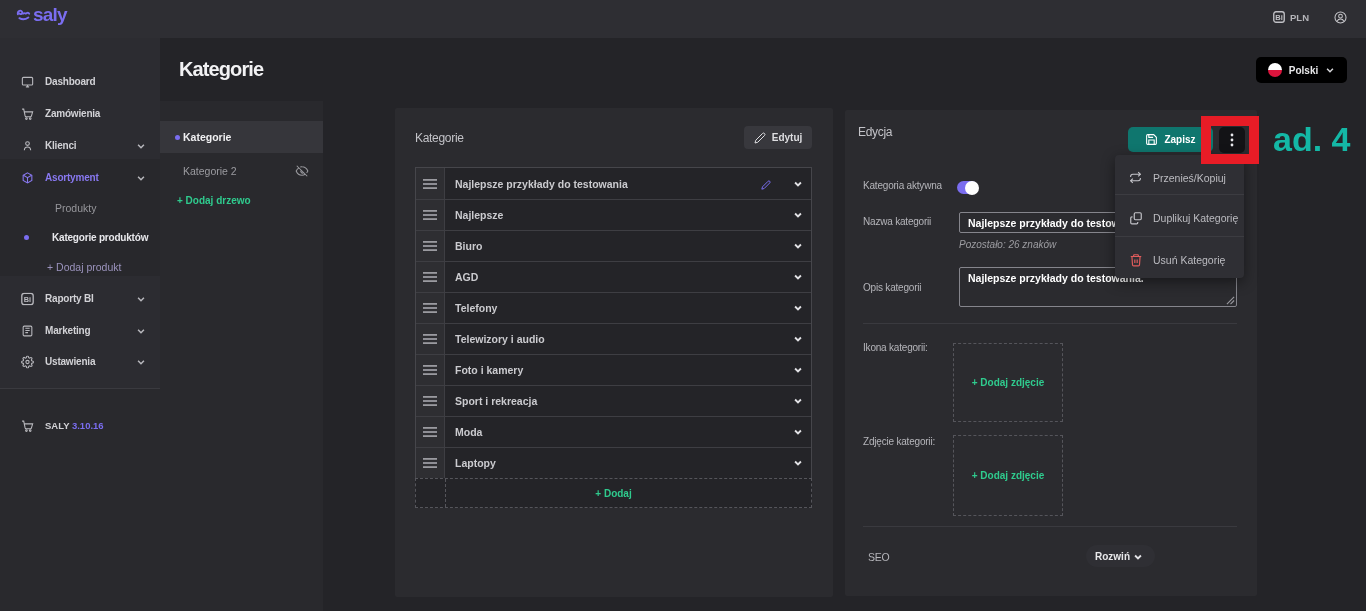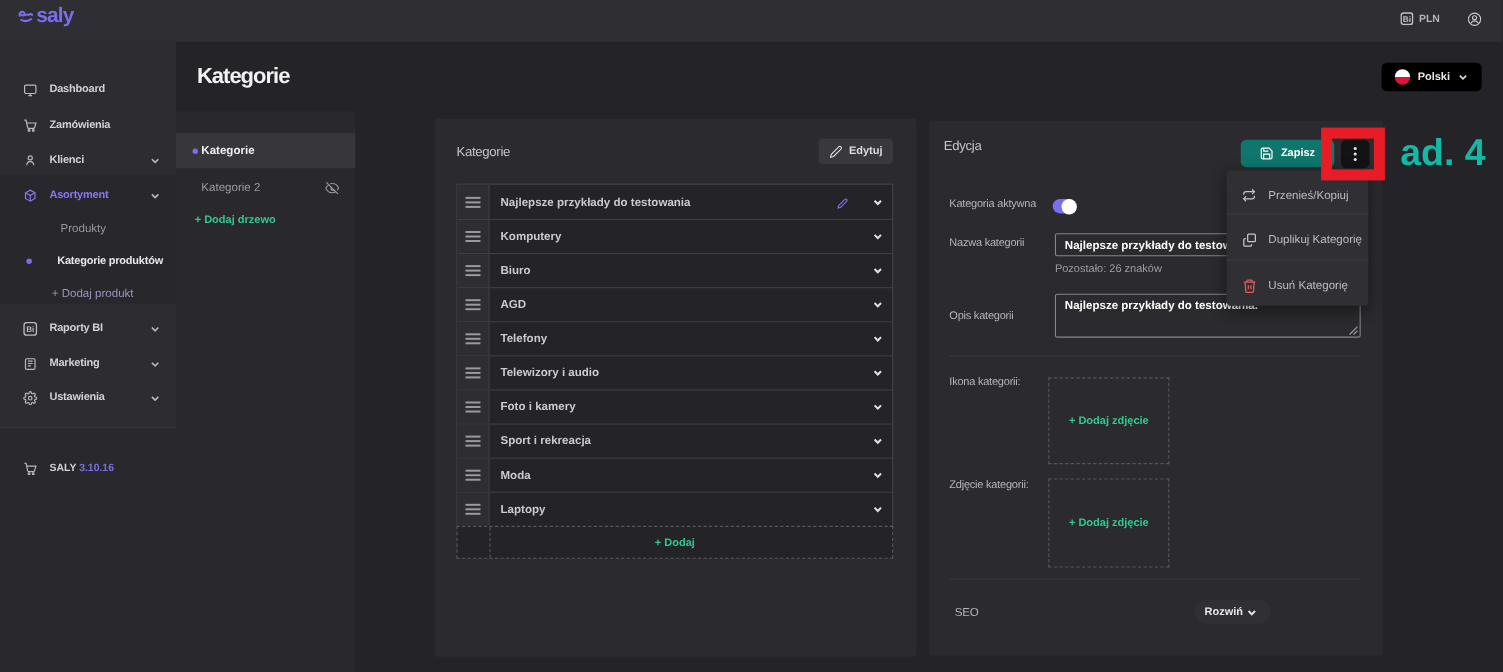--- a/index.html
+++ b/index.html
@@ -45,21 +45,21 @@
 #addrow { position:relative; height:30px; border:1px dashed #55555b; border-top:1px dashed #55555b; margin:-1px; margin-top:0; background:#242428; display:flex; align-items:center; justify-content:center; }
 .green { color:#2fcb8e; font-size:10px; font-weight:bold; }
 
 
 #rpanel { left:845px; top:110px; width:412px; height:486px; background:#2b2b2f; border-radius:2px; }
 .rlabel { position:absolute; left:18px; font-size:10px; letter-spacing:-0.2px; color:#b5b5ba; white-space:nowrap; }
 #zapisz { position:absolute; left:283px; top:17px; width:85px; height:25px; background:#0f766e; border-radius:5px; display:flex; align-items:center; justify-content:center; gap:6px; color:#fff; font-size:10px; font-weight:bold; }
 #toggle { position:absolute; left:112px; top:71px; width:21px; height:13px; background:#7a6df0; border-radius:7px; }
 #toggle::after { content:""; position:absolute; right:-1px; top:-0.5px; width:14px; height:14px; border-radius:50%; background:#fff; }
 #nameinput { position:absolute; left:114px; top:102px; width:278px; height:21px; border:1px solid #85858c; border-radius:2px; background:#2b2b2f; color:#fff; font-size:10.5px; font-weight:bold; display:flex; align-items:center; padding-left:8px; }
-#pozostalo { position:absolute; left:114px; top:129px; font-size:10px; color:#9d9da2; }
+#pozostalo { position:absolute; left:114px; top:129px; font-size:10px; color:#9d9da2;font-style:italic; }
 #descarea { position:absolute; left:114px; top:157px; width:278px; height:40px; border:1px solid #85858c; border-radius:2px; background:#2b2b2f; color:#fff; font-size:10.5px; font-weight:bold; padding:4px 8px; }
 .hr { position:absolute; left:18px; width:374px; border-top:1px solid #3a3a3f; }
 .dashbox { position:absolute; left:108px; width:110px; height:79px; border:1px dashed #55555b; display:flex; align-items:center; justify-content:center; }
 
 
 #menu { left:1115px; top:155px; width:129px; height:123px; background:#2f2f34; border-radius:4px; box-shadow:0 4px 14px rgba(0,0,0,0.45); z-index:5; }
 .mitem { position:absolute; left:0; width:110px; height:40px; display:flex; align-items:center; padding-top:5px; }
 .mitem .mic { position:absolute; left:14px; }
 .mitem .mtx { position:absolute; left:38px; font-size:10.5px; color:#bcbcc1; white-space:nowrap; }
 .msep { position:absolute; left:0; width:129px; border-top:1px solid #3c3c41; }
@@ -237,21 +237,21 @@
   <div class="crow">
         <div class="handle">
           <svg width="14" height="12" viewBox="0 0 14 12">
             <g fill="#9a9aa0">
               <rect y="1" width="14" height="1.8"></rect>
               <rect y="5.1" width="14" height="1.8"></rect>
               <rect y="9.2" width="14" height="1.8"></rect>
             </g>
           </svg>
         </div>
-        <span class="cname">Komputery</span>
+        <span class="cname">Najlepsze</span>
         <svg class="cchev" width="10" height="10" viewBox="0 0 12 12" fill="none" stroke="#e2e2e6" stroke-width="2.2">
           <path d="M2.5 4.2L6 7.8l3.5-3.6"></path>
         </svg>
       </div>
   <div class="crow">
         <div class="handle">
           <svg width="14" height="12" viewBox="0 0 14 12">
             <g fill="#9a9aa0">
               <rect y="1" width="14" height="1.8"></rect>
               <rect y="5.1" width="14" height="1.8"></rect>

